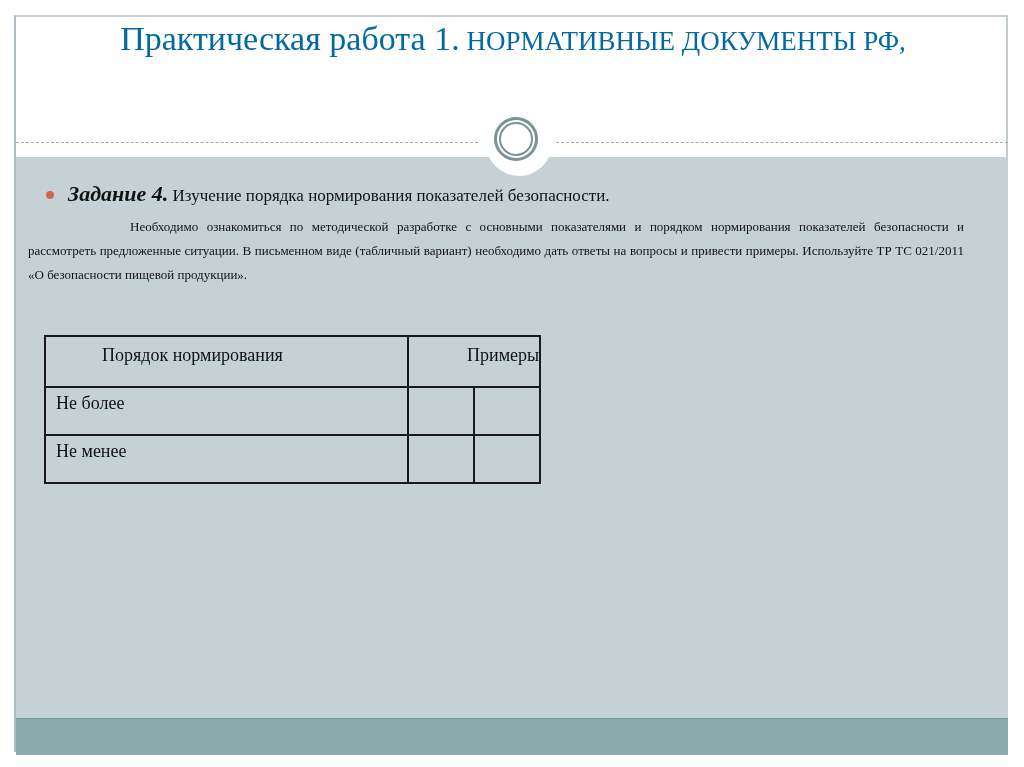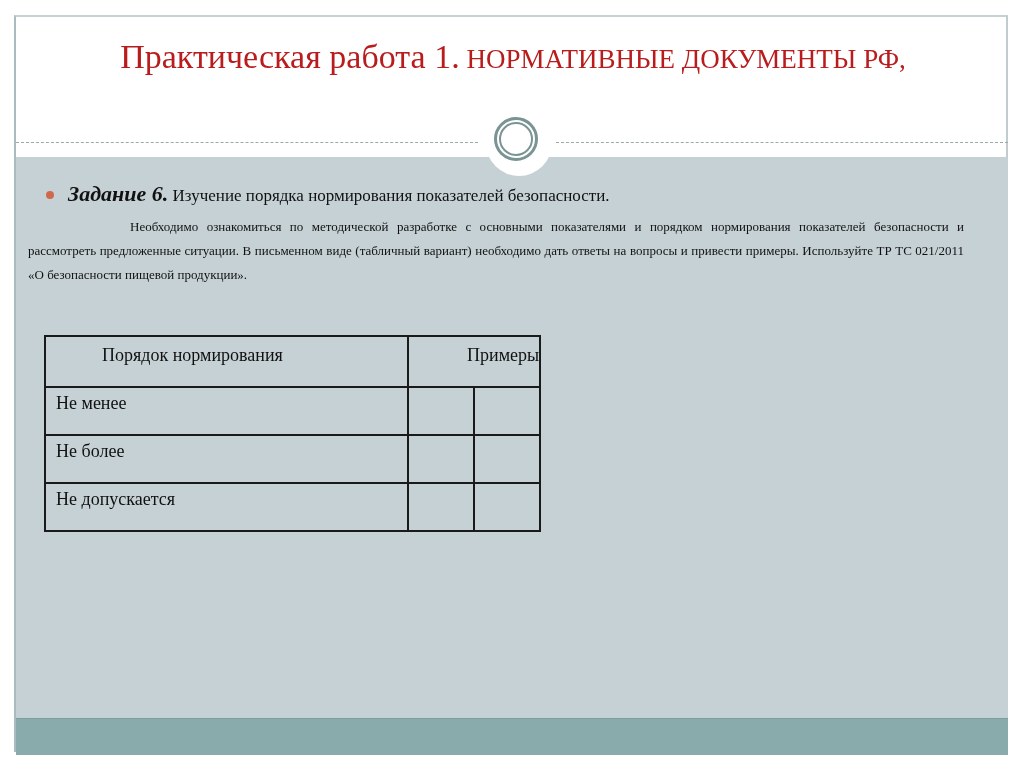--- a/index.html
+++ b/index.html
@@ -6,22 +6,22 @@
   body {
     width:1024px; height:767px; background:#ffffff; position:relative; overflow:hidden;
     font-family: "Liberation Serif", "DejaVu Serif", serif; color:#111;
   }
   .slide {
     position:absolute; left:14px; top:15px; width:994px; height:737px;
     border-left:2px solid #a9bcbf; border-top:2px solid #c5d1d3; border-right:2px solid #c2ccce;
     box-sizing:border-box; background:#fff;
   }
   .title {
-    position:absolute; left:0; top:22px; width:994px; text-align:center;
-    font-size:27px; line-height:36px; color:#b91c1c;
+    position:absolute; left:0; top:4px; width:994px; text-align:center;
+    font-size:27px; line-height:36px; color:#0369a1;
   }
   .title .big { font-size:34px; }
   .dash {
     position:absolute; top:125px; height:0; border-top:1px dashed #9aa9ab;
   }
   .dash.l { left:0; width:462px; }
   .dash.r { left:540px; width:452px; }
   .band {
     position:absolute; left:0; top:140px; width:992px; height:561px; background:#c6d1d6;
   }
@@ -73,40 +73,35 @@
     <span class="big">Практическая работа 1.</span><span> НОРМАТИВНЫЕ ДОКУМЕНТЫ РФ,</span><br>
   </div>
   <div class="dash l"></div>
   <div class="dash r"></div>
   <div class="band"></div>
   <div class="foot"></div>
   <div class="ringbg"></div>
   <div class="ring"></div>
 
   <div class="task">
-    <span class="bullet"></span><span class="lbl">Задание 6.</span><span> Изучение порядка нормирования показателей безопасности.</span>
+    <span class="bullet"></span><span class="lbl">Задание 4.</span><span> Изучение порядка нормирования показателей безопасности.</span>
   </div>
   <div class="para">Необходимо ознакомиться по методической разработке с основными показателями и порядком нормирования показателей безопасности и рассмотреть предложенные ситуации. В письменном виде (табличный вариант) необходимо дать ответы на вопросы и привести примеры. Используйте ТР ТС 021/2011 «О безопасности пищевой продукции».</div>
 
   <table class="grid">
     <tbody>
         <tr class="hdr">
       <td class="c1 pad1">Порядок нормирования</td>
       <td colspan="2" class="pad2">Примеры</td>
     </tr>
     <tr class="dr">
-      <td class="padl">Не менее</td>
-      <td></td>
-      <td></td>
-    </tr>
-    <tr class="dr">
       <td class="padl">Не более</td>
       <td></td>
       <td></td>
     </tr>
     <tr class="dr">
-      <td class="padl">Не допускается</td>
+      <td class="padl">Не менее</td>
       <td></td>
       <td></td>
     </tr>
   </tbody>
     </table>
 </div>
 
 </body></html>

